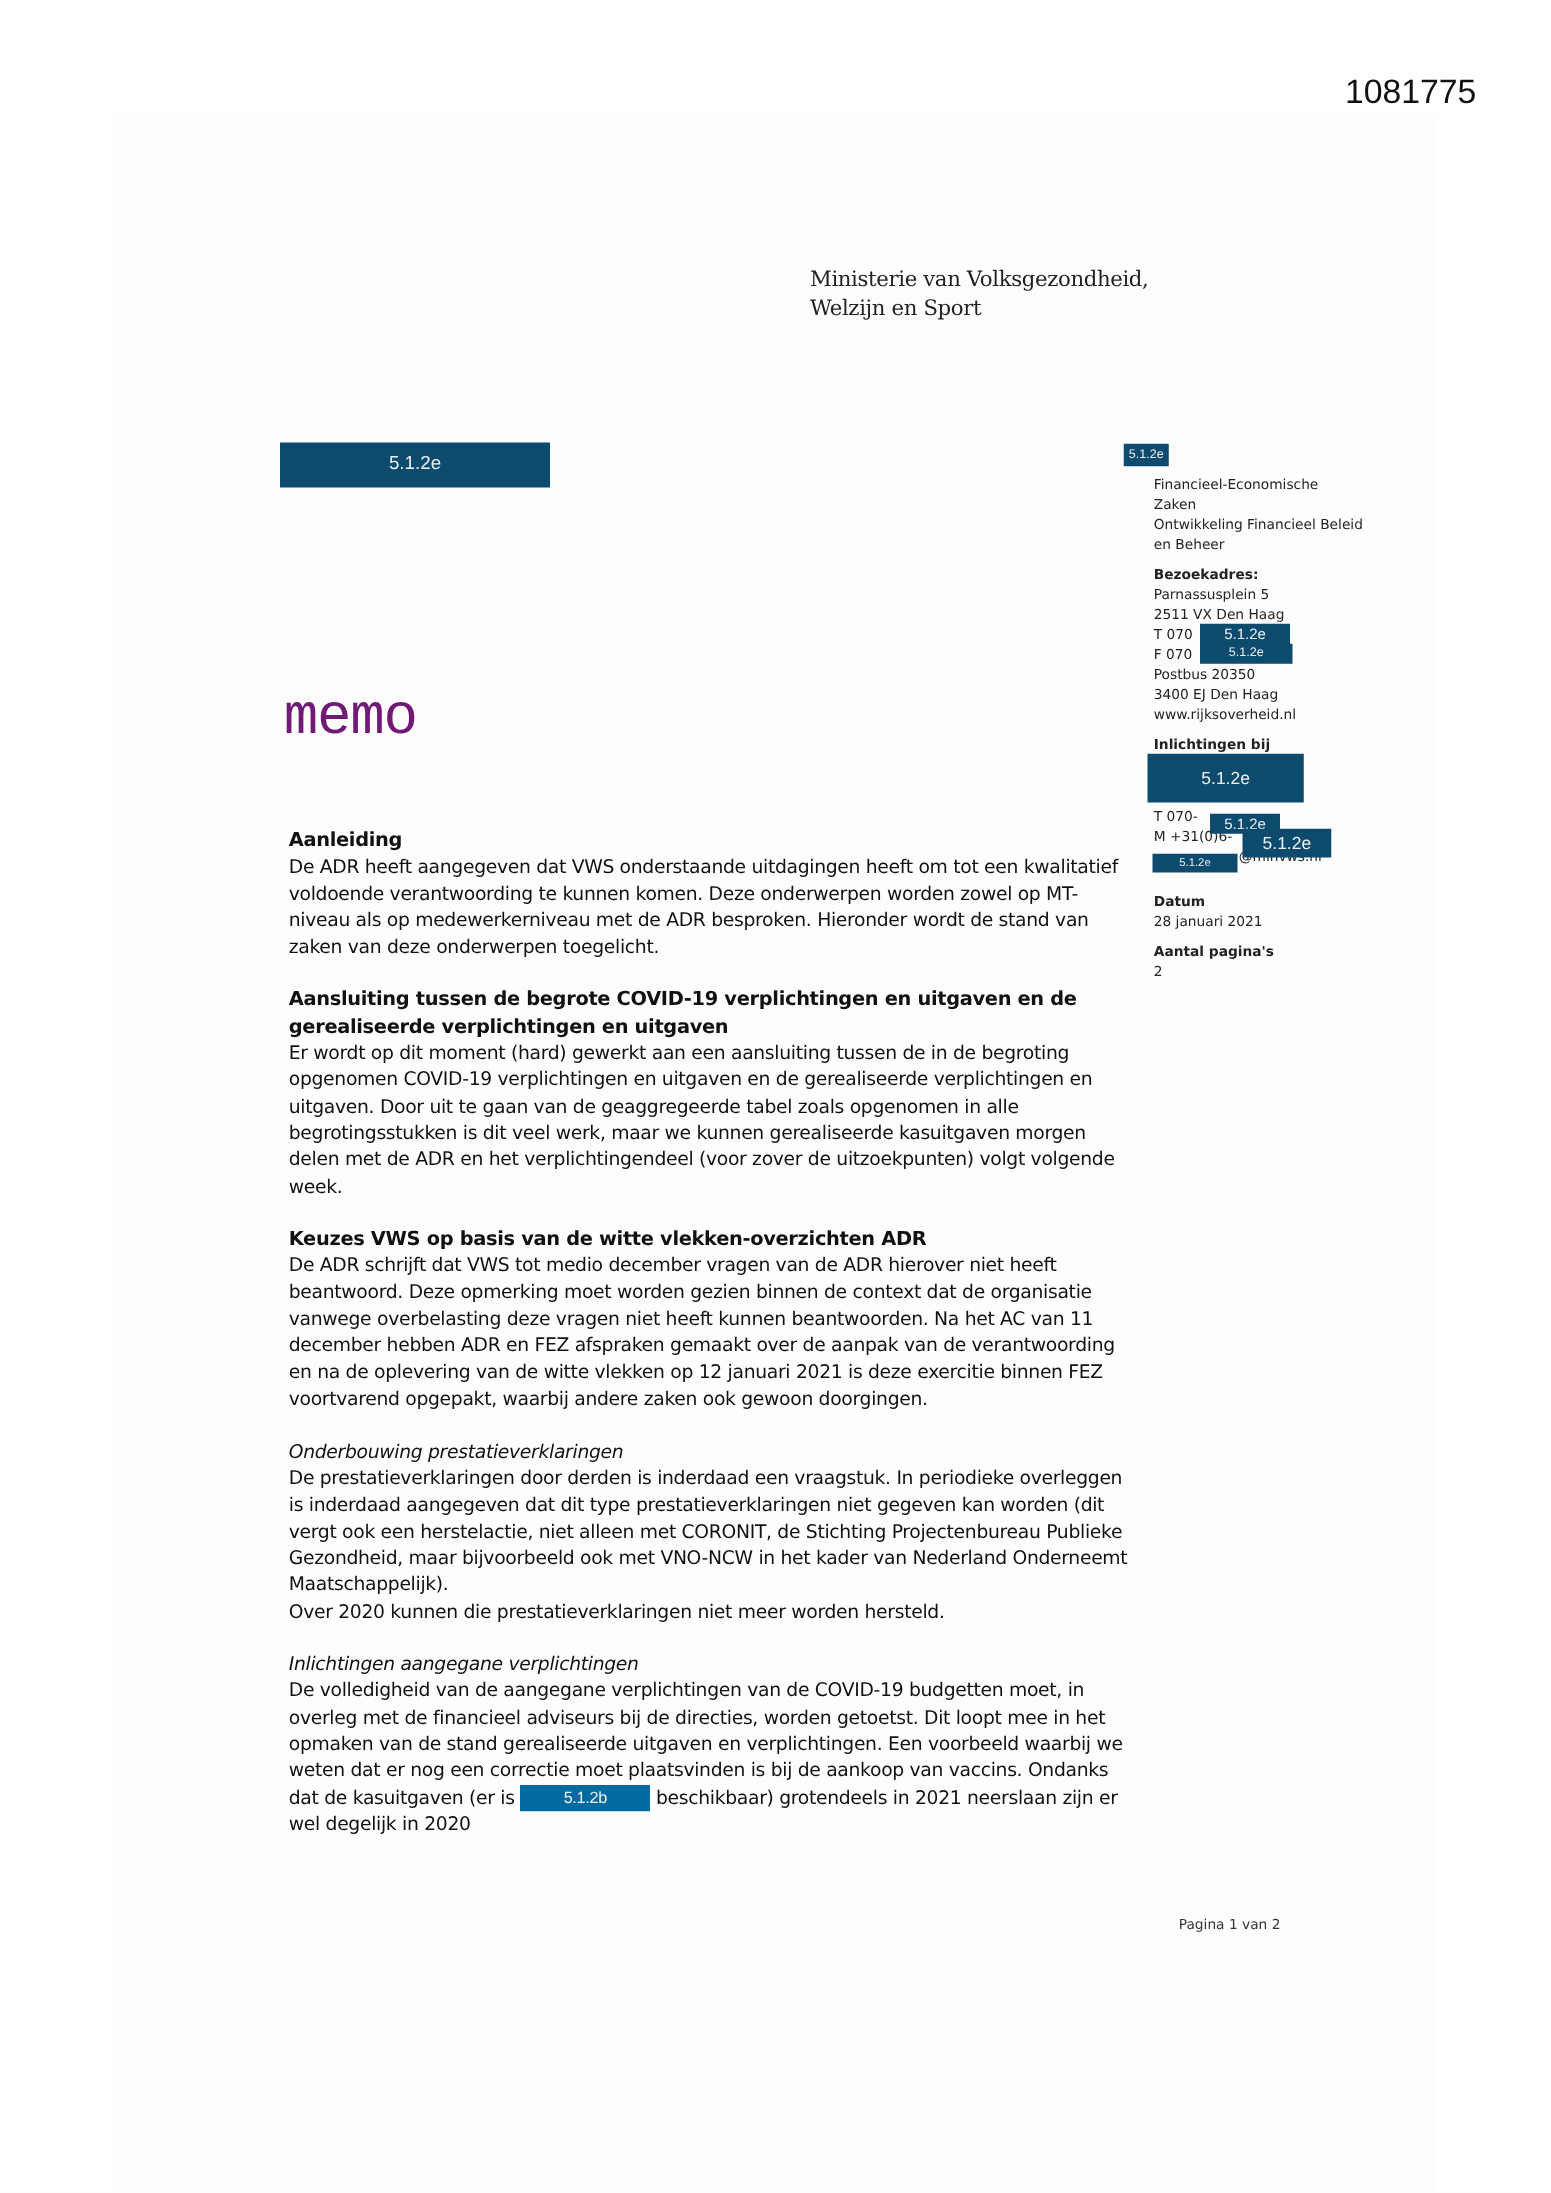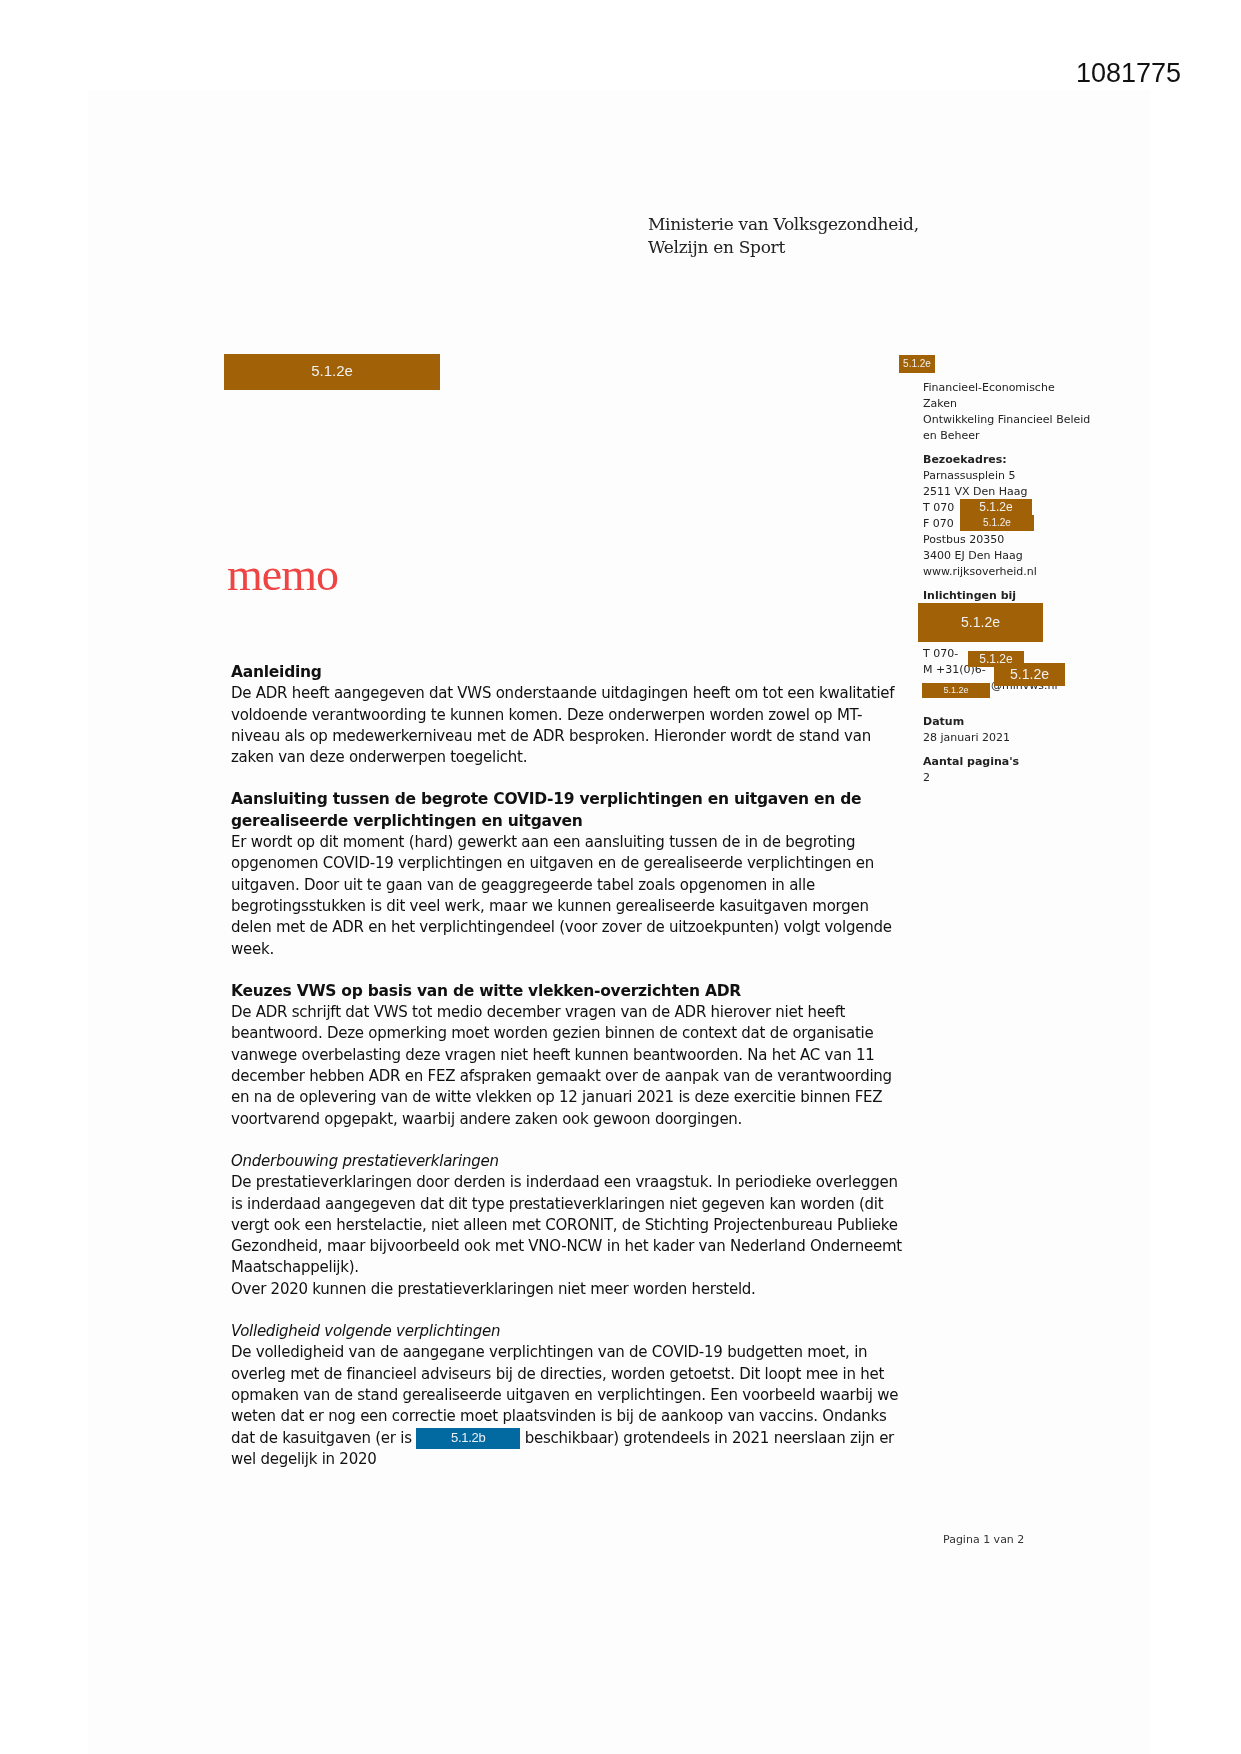--- a/index.html
+++ b/index.html
@@ -16,27 +16,27 @@
   .docnum {
     position: absolute; left: 1076px; top: 58px;
     font-family: "Liberation Sans", sans-serif; font-size: 27px; color: #111;
   }
   .ministry {
     position: absolute; left: 648px; top: 213px;
     font-family: "DejaVu Serif", serif; font-size: 17px; line-height: 23px; color: #222;
     letter-spacing: -0.3px;
   }
   .redact {
-    position: absolute; background: #a16207; color: #f0f0f0;
+    position: absolute; background: #0c4a6e; color: #f0f0f0;
     font-family: "Liberation Sans", sans-serif; text-align: center;
     box-sizing: border-box;
   }
   .memo-title {
     position: absolute; left: 227px; top: 548px;
-    font-family: Liberation Serif, serif; font-size: 46px; color: #ef4444; letter-spacing: -1px;
+    font-family: Liberation Mono, monospace; font-size: 46px; color: #701a75; letter-spacing: -1px;
   }
   .sidebar {
     position: absolute; left: 923px; top: 380px; width: 200px;
     font-size: 11px; line-height: 16px; color: #222;
   }
   .sidebar .b { font-weight: bold; }
   .sidebar .blk { margin-bottom: 8px; }
   .sidebar .line { position: relative; height: 16px; white-space: nowrap; }
   .main {
     position: absolute; left: 231px; top: 662px; width: 680px;
@@ -137,18 +137,18 @@
   <div class="sec">
     <h3>Keuzes VWS op basis van de witte vlekken-overzichten ADR</h3>
     <p>De ADR schrijft dat VWS tot medio december vragen van de ADR hierover niet heeft beantwoord. Deze opmerking moet worden gezien binnen de context dat de organisatie vanwege overbelasting deze vragen niet heeft kunnen beantwoorden. Na het AC van 11 december hebben ADR en FEZ afspraken gemaakt over de aanpak van de verantwoording en na de oplevering van de witte vlekken op 12 januari 2021 is deze exercitie binnen FEZ voortvarend opgepakt, waarbij andere zaken ook gewoon doorgingen.</p>
   </div>
   <div class="sec">
     <h4>Onderbouwing prestatieverklaringen</h4>
     <p>De prestatieverklaringen door derden is inderdaad een vraagstuk. In periodieke overleggen is inderdaad aangegeven dat dit type prestatieverklaringen niet gegeven kan worden (dit vergt ook een herstelactie, niet alleen met CORONIT, de Stichting Projectenbureau Publieke Gezondheid, maar bijvoorbeeld ook met VNO-NCW in het kader van Nederland Onderneemt Maatschappelijk).</p>
     <p>Over 2020 kunnen die prestatieverklaringen niet meer worden hersteld.</p>
   </div>
   <div class="sec">
-    <h4>Volledigheid volgende verplichtingen</h4>
+    <h4>Inlichtingen aangegane verplichtingen</h4>
     <p><span>De volledigheid van de aangegane verplichtingen van de COVID-19 budgetten moet, in overleg met de financieel adviseurs bij de directies, worden getoetst. Dit loopt mee in het opmaken van de stand gerealiseerde uitgaven en verplichtingen. Een voorbeeld waarbij we weten dat er nog een correctie moet plaatsvinden is bij de aankoop van vaccins. Ondanks dat de kasuitgaven (er is </span><span class="inline-redact">5.1.2b</span><span> beschikbaar) grotendeels in 2021 neerslaan zijn er wel degelijk in 2020</span></p>
   </div>
 </div>
 
 <div class="pager">Pagina 1 van 2</div>
 
 </body></html>

